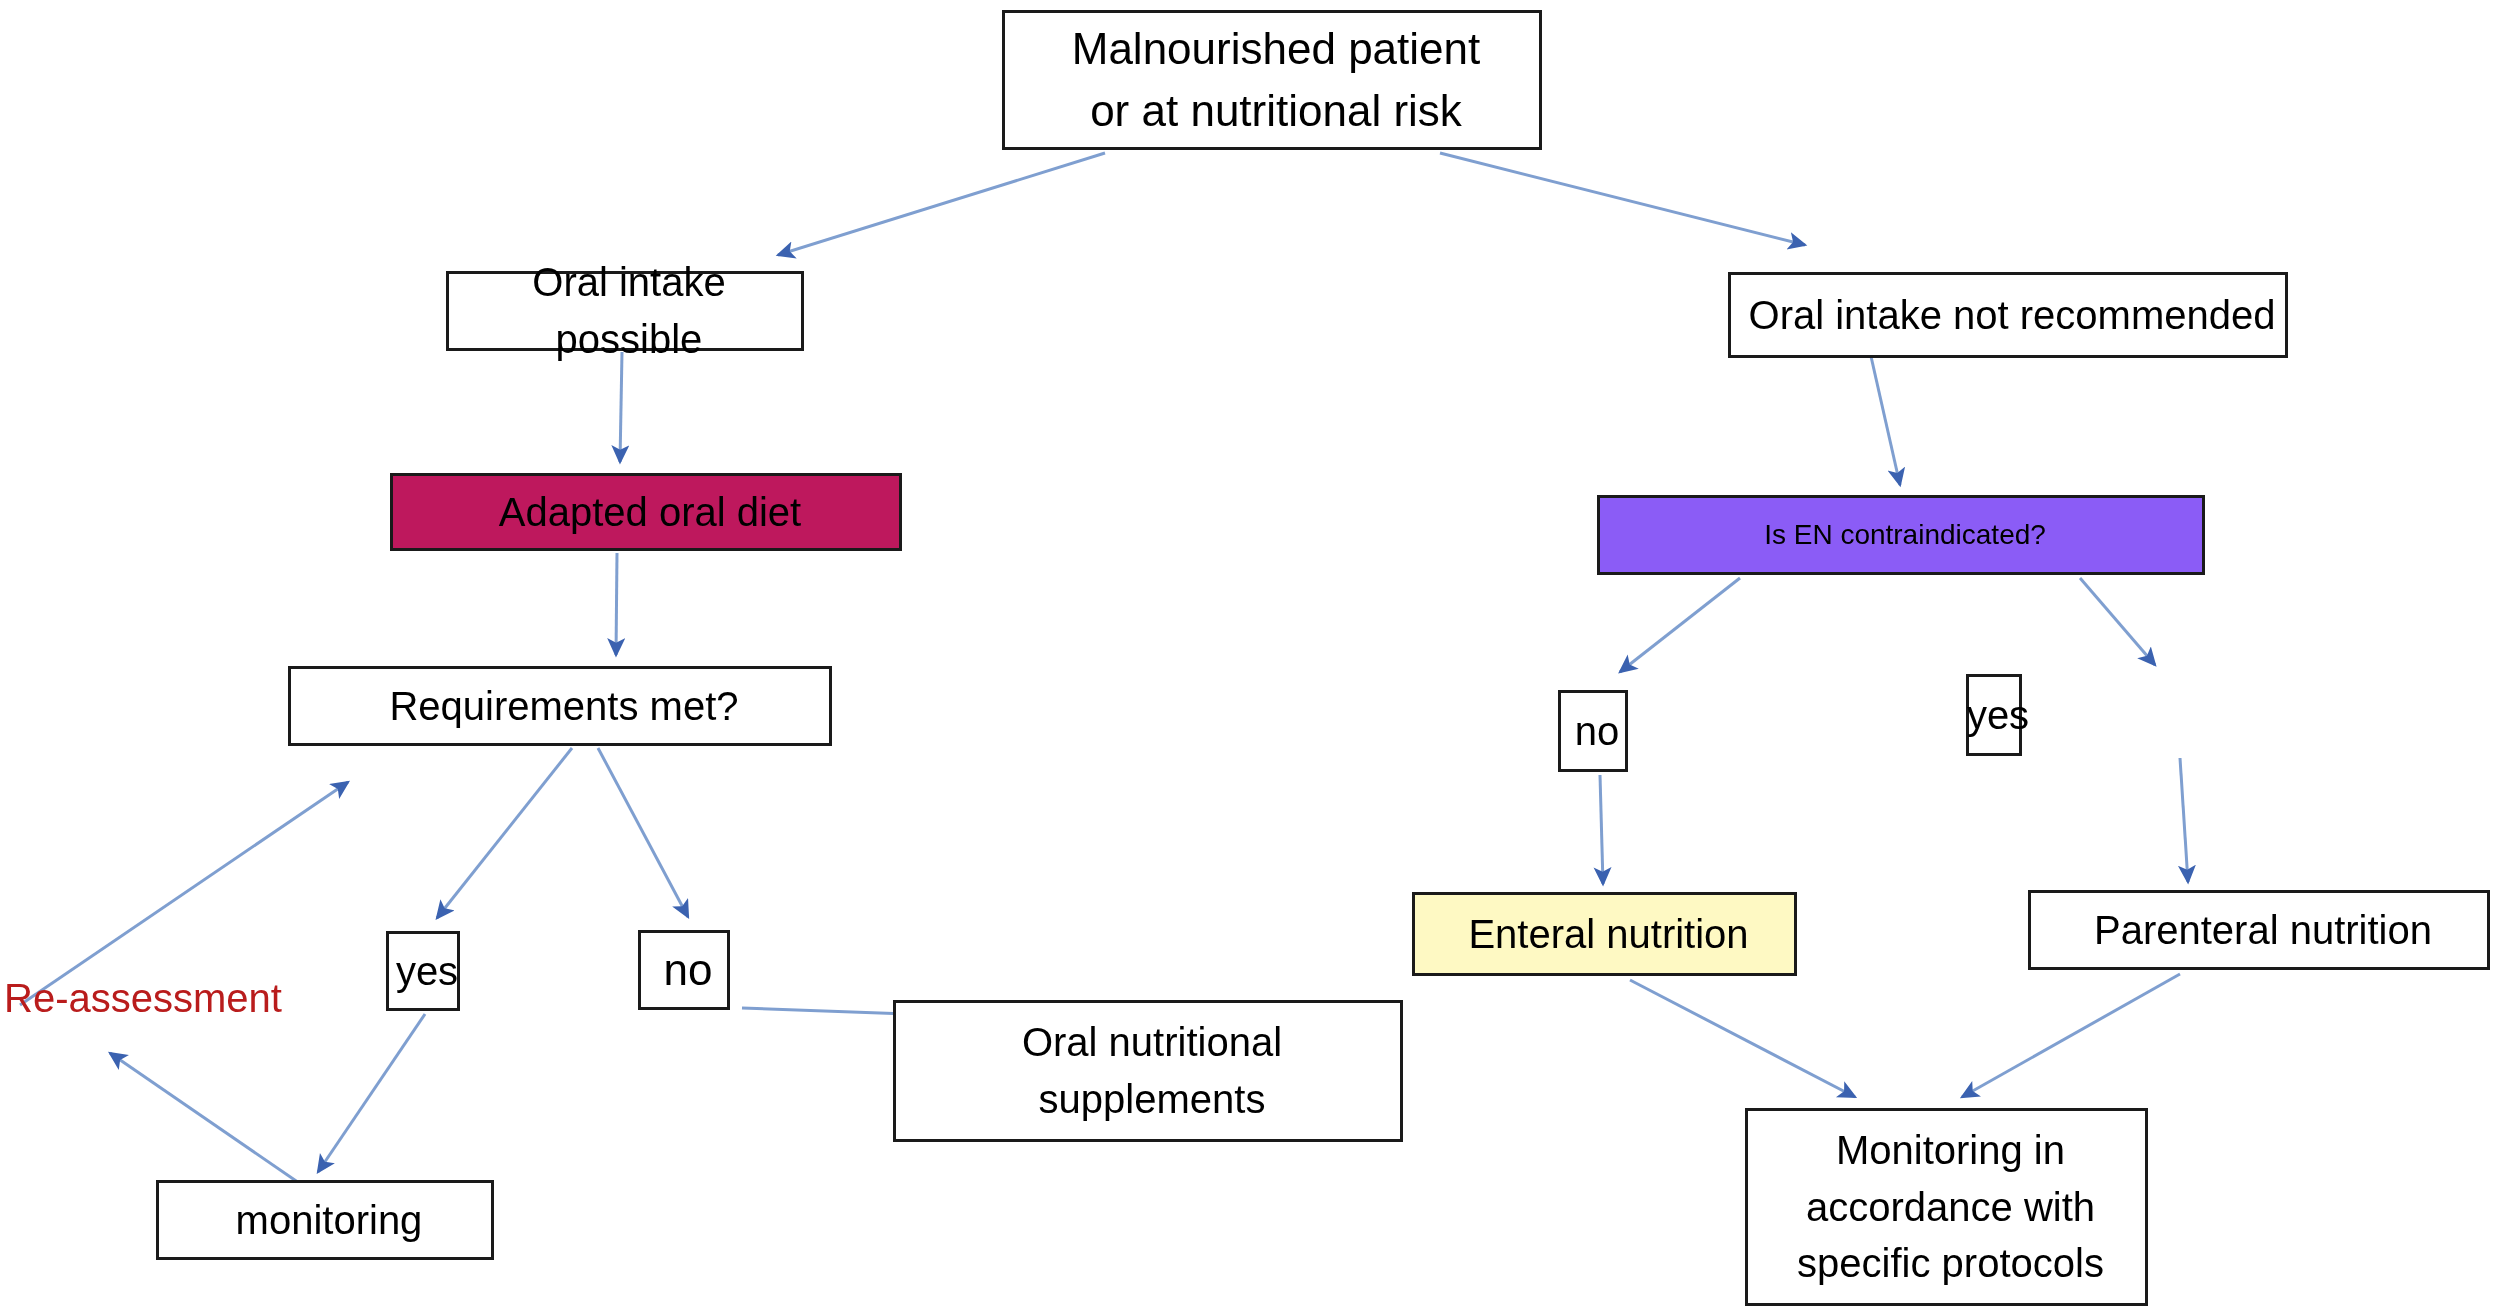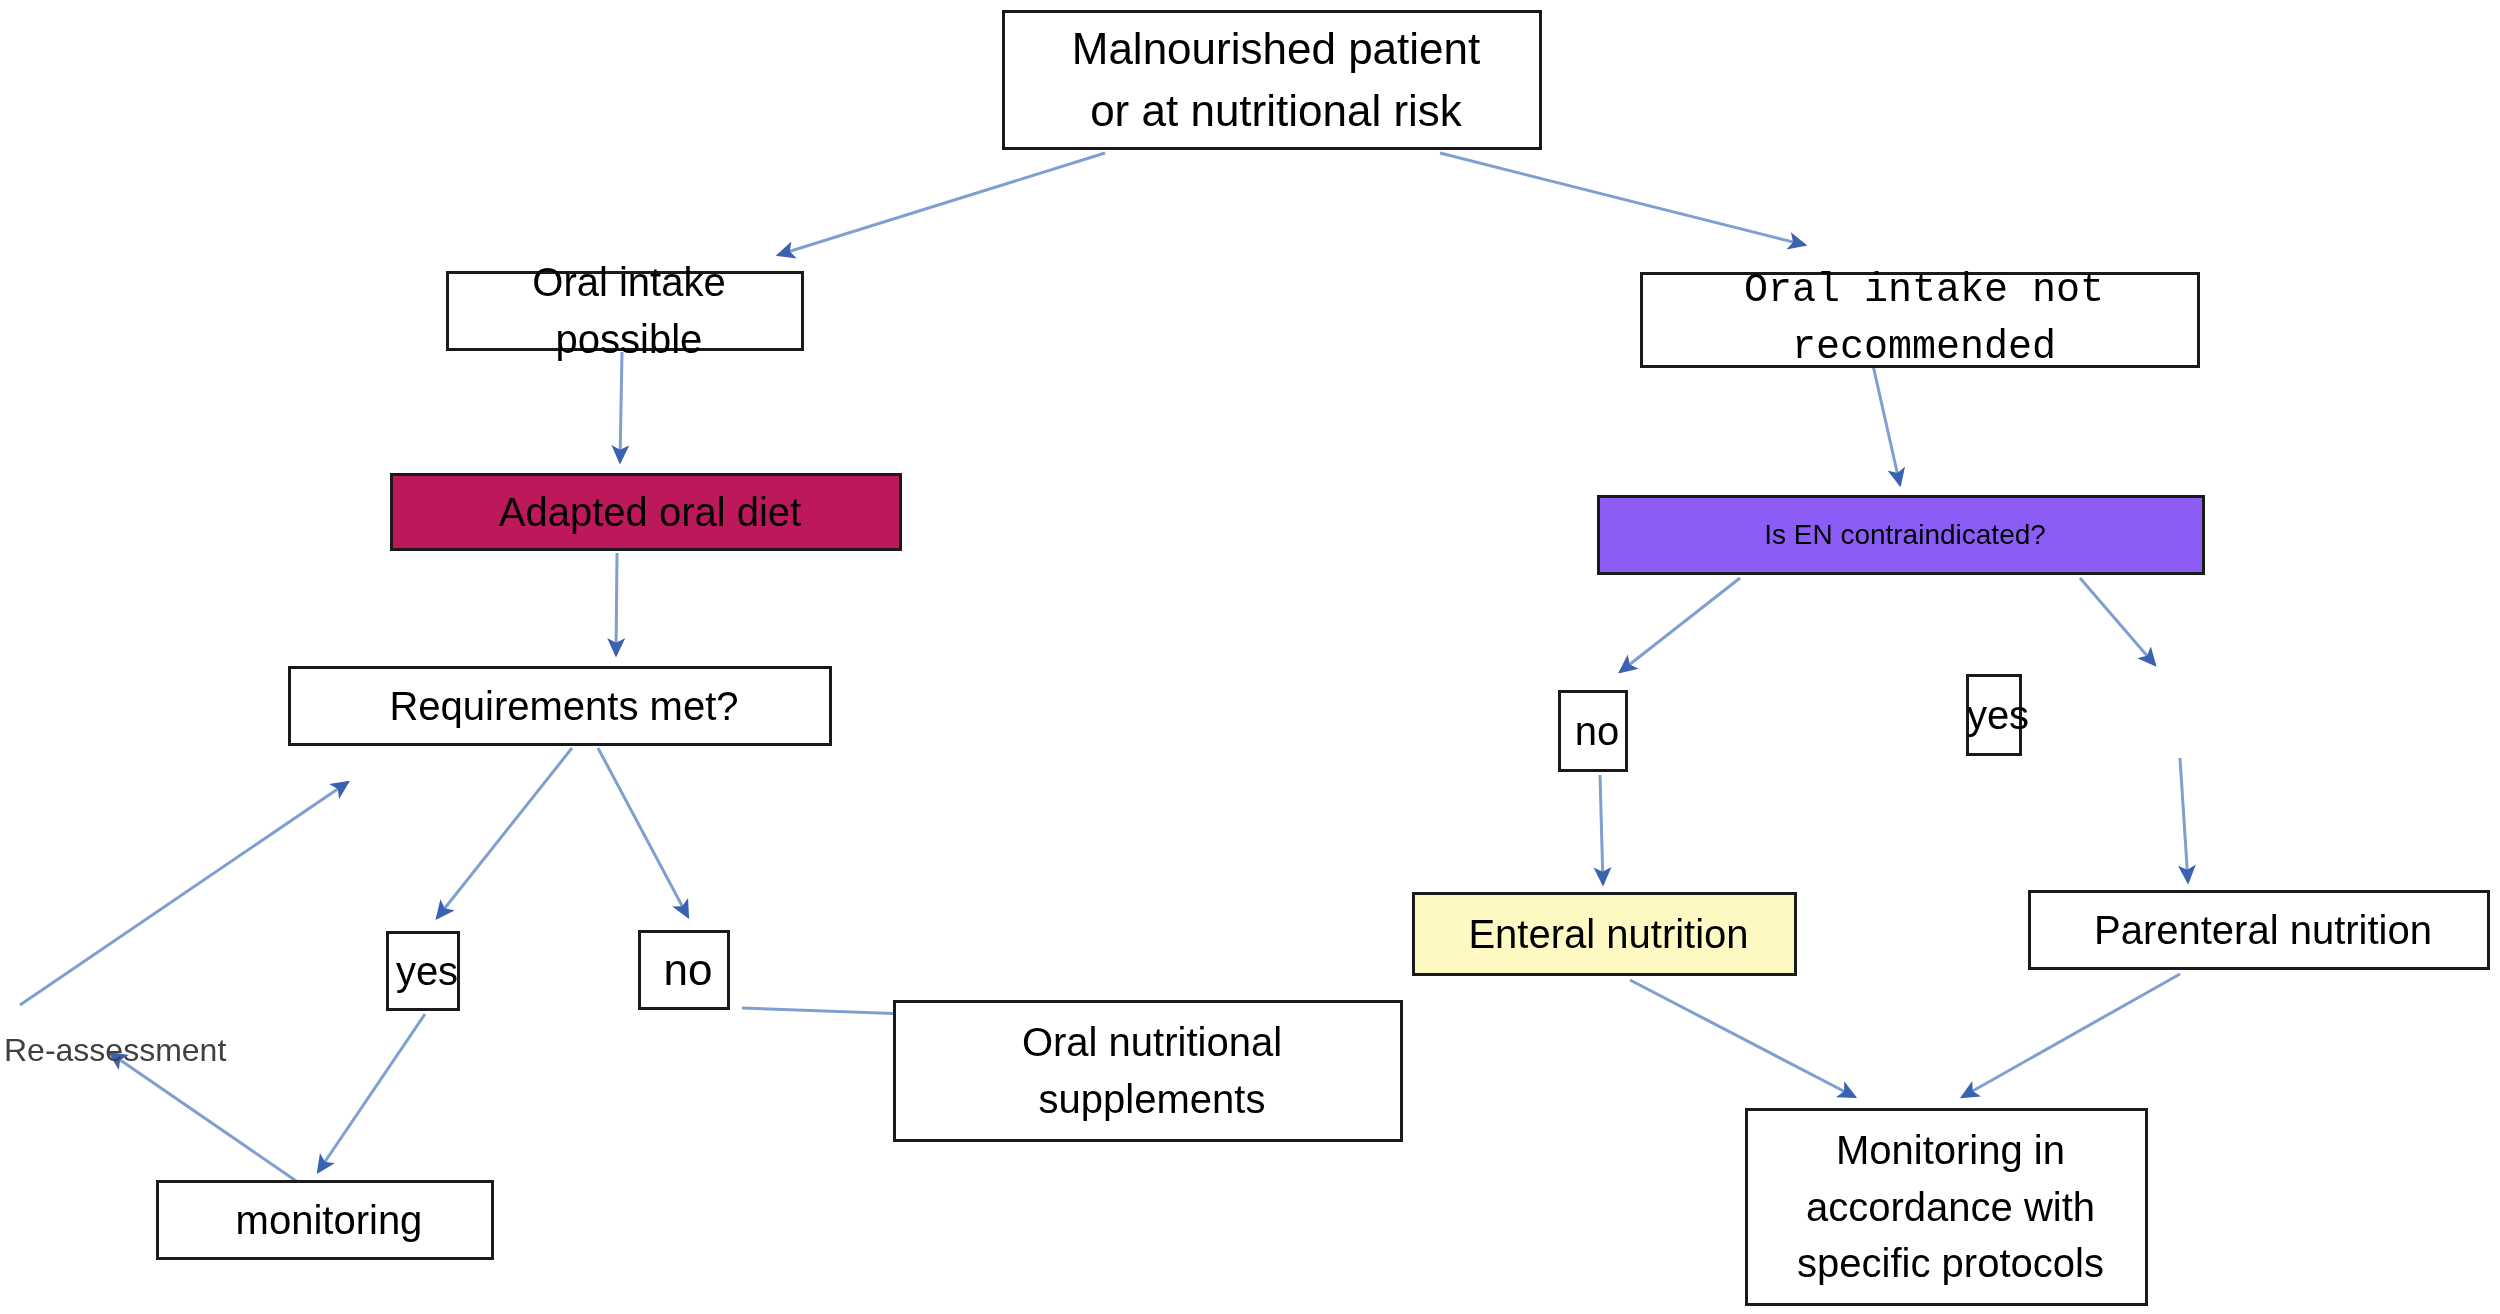--- a/index.html
+++ b/index.html
@@ -85,21 +85,21 @@
   </svg>
 
   <div id="nodes-container">
       <div class="node" style="left: 1002px; top: 10px; width: 540px; height: 140px; border-color: rgb(26, 26, 26); background: rgb(255, 255, 255); font-size: 44px;">
         <span class="node-label">Malnourished patient
 or at nutritional risk</span>
       </div>
       <div class="node" style="left: 446px; top: 271px; width: 358px; height: 80px; border-color: rgb(26, 26, 26); background: rgb(255, 255, 255); font-size: 40px;">
         <span class="node-label">Oral intake possible</span>
       </div>
-      <div class="node" style="left: 1640px; top: 272px; width: 560px; height: 96px; border-color: rgb(26, 26, 26); background: rgb(255, 255, 255); font-size: 40px; font-family: Liberation Mono, monospace;">
+      <div class="node" style="left: 1728px; top: 272px; width: 560px; height: 86px; border-color: rgb(26, 26, 26); background: rgb(255, 255, 255); font-size: 40px;">
         <span class="node-label">Oral intake not recommended</span>
       </div>
       <div class="node" style="left: 390px; top: 473px; width: 512px; height: 78px; border-color: rgb(26, 26, 26); background: #be185d; font-size: 40px;">
         <span class="node-label">Adapted oral diet</span>
       </div>
       <div class="node" style="left: 1597px; top: 495px; width: 608px; height: 80px; border-color: rgb(26, 26, 26); background: #8b5cf6; font-size: 28px;">
         <span class="node-label">Is EN contraindicated?</span>
       </div>
       <div class="node" style="left: 288px; top: 666px; width: 544px; height: 80px; border-color: rgb(26, 26, 26); background: rgb(255, 255, 255); font-size: 40px;">
         <span class="node-label">Requirements met?</span>
@@ -127,16 +127,16 @@
 supplements</span>
       </div>
       <div class="node" style="left: 119px; top: 1180px; width: 338px; height: 80px; border-color: rgb(26, 26, 26); background: rgb(255, 255, 255); font-size: 40px; margin-left: 37px;">
         <span class="node-label">monitoring</span>
       </div>
       <div class="node" style="left: 1745px; top: 1108px; width: 403px; height: 198px; border-color: rgb(26, 26, 26); background: rgb(255, 255, 255); font-size: 40px;">
         <span class="node-label">Monitoring in
 accordance with
 specific protocols</span>
       </div>
-      <div class="plain-text" style="left: 4px; top: 1032px; font-size: 32px; color: #404040;">Re-assessment</div>
+      <div class="plain-text" style="left: 4px; top: 976px; font-size: 40px; color: #b91c1c;">Re-assessment</div>
     </div>
 
 </div>
 
 </body></html>

